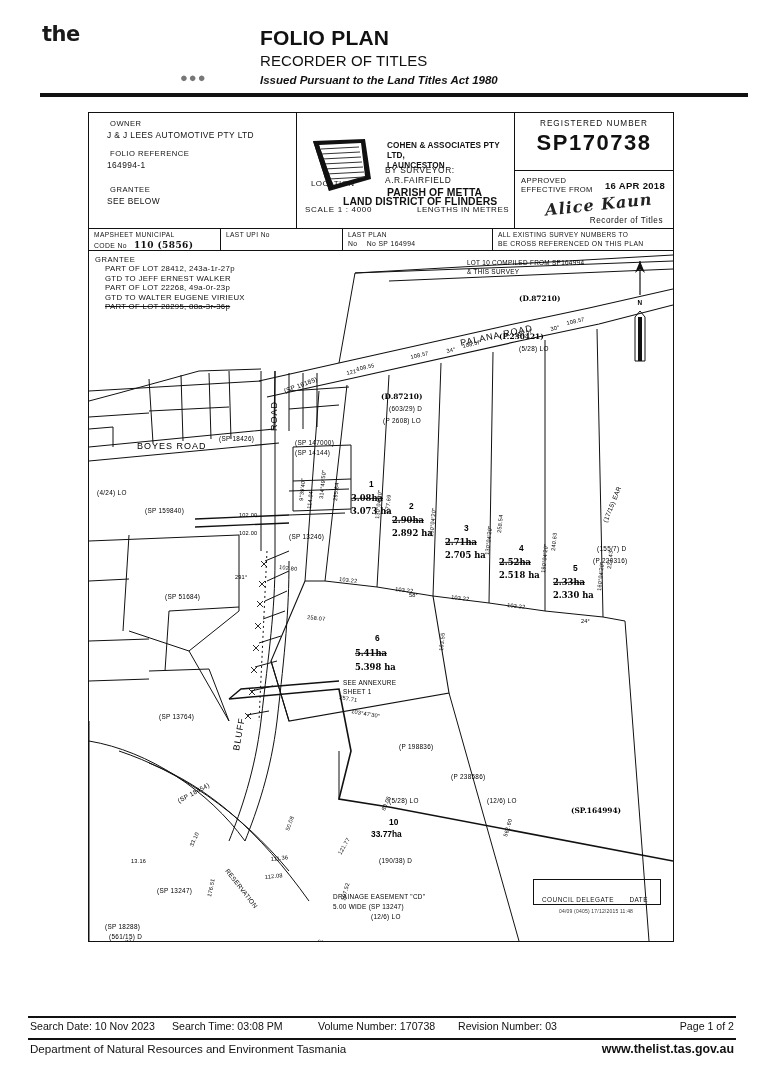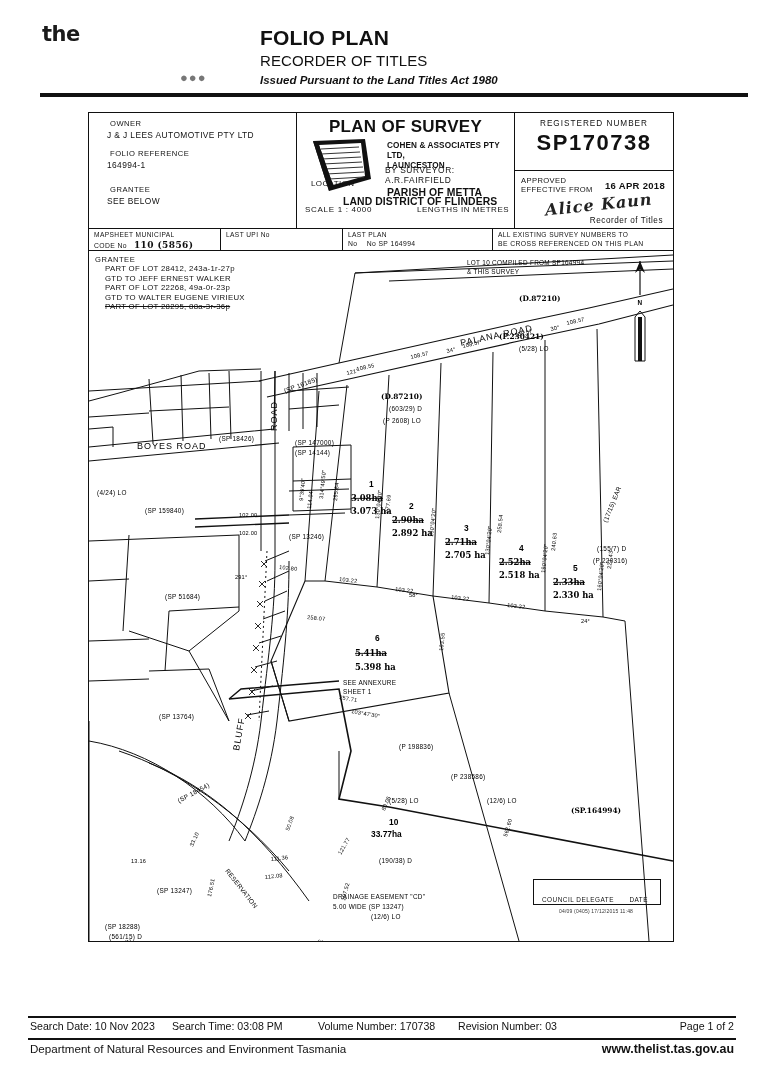--- a/index.html
+++ b/index.html
@@ -130,21 +130,20 @@
   <div class="cell" id="tb-owner">
     <div class="lbl">OWNER</div>
     <div class="val ownerval">J &amp; J LEES AUTOMOTIVE PTY LTD</div>
     <div class="lbl lbl2">FOLIO REFERENCE</div>
     <div class="val folioval">164994-1</div>
     <div class="lbl lbl3">GRANTEE</div>
     <div class="val granteeval">SEE BELOW</div>
   </div>
 
   <div class="cell" id="tb-survey">
-    <div id="pos-title">PLAN OF SURVEY</div>
     <div id="pos-logo">
       <svg viewBox="0 0 66 60" width="66" height="60">
         <polygon points="4,6 56,4 62,44 20,56" fill="#111"></polygon>
         <polygon points="10,10 52,8 56,41 24,50" fill="#fff"></polygon>
         <g stroke="#333" stroke-width="1" fill="none">
           <path d="M12 14 L50 12"></path>
             <path d="M12 19 L51 17"></path>
             <path d="M13 24 L52 22"></path>
           <path d="M14 29 L53 27"></path>
             <path d="M15 34 L54 32"></path>

